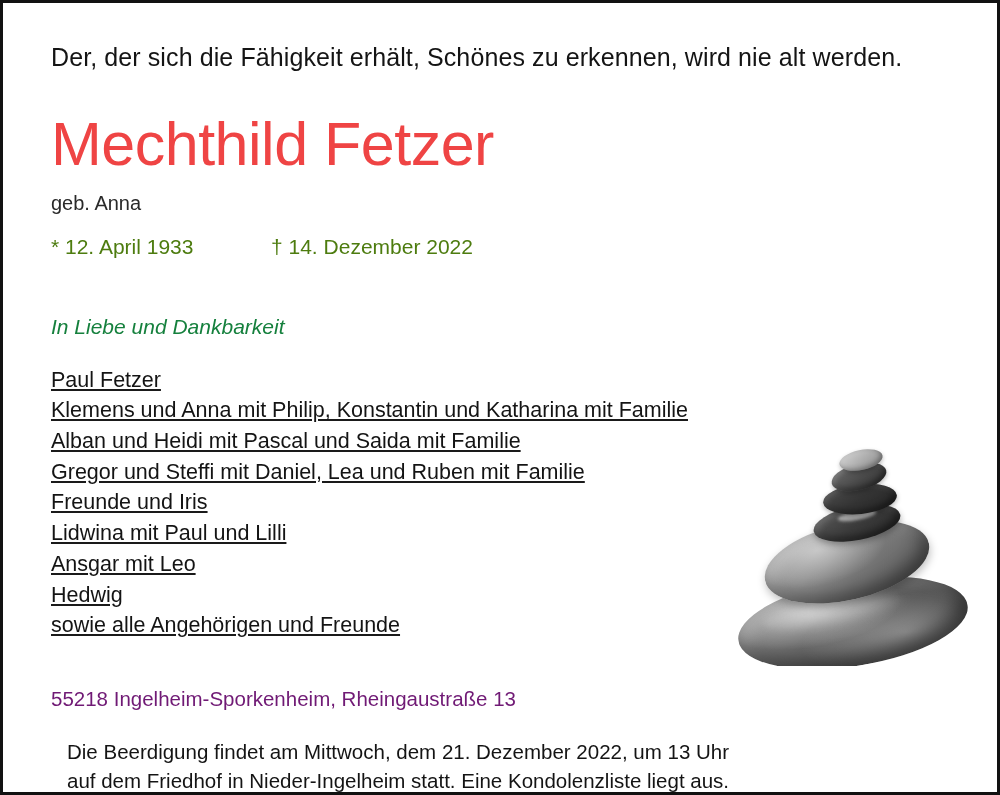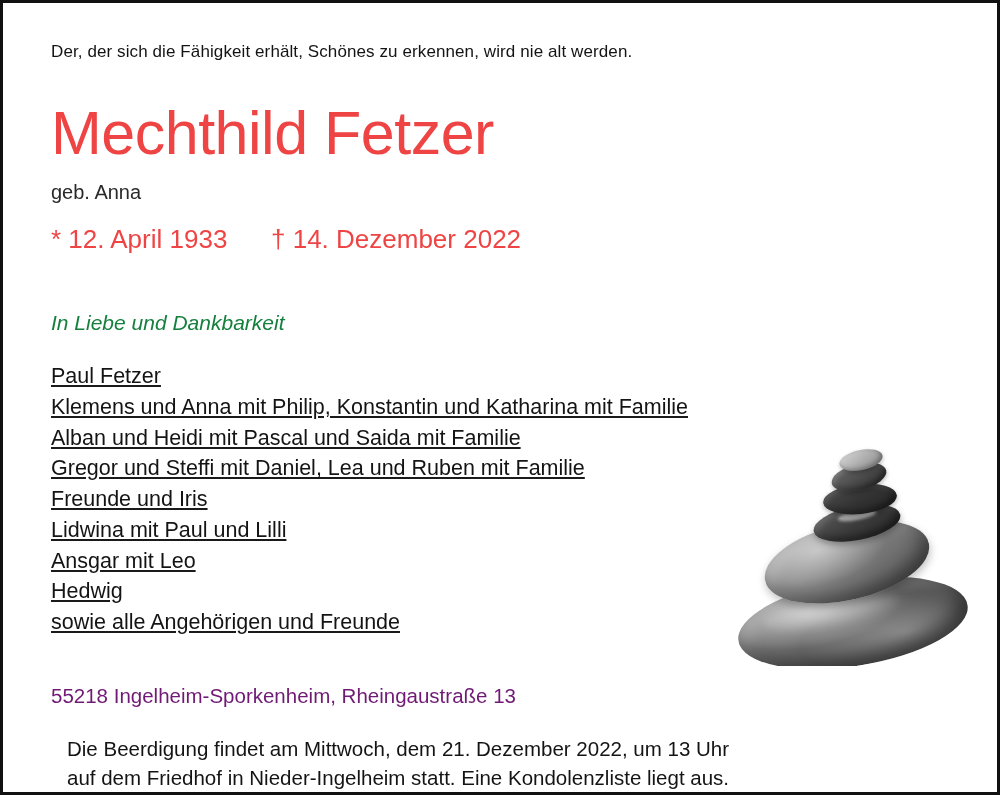--- a/index.html
+++ b/index.html
@@ -26,42 +26,42 @@
   .inner {
     position: absolute;
     left: 0;
     top: 0;
     right: 0;
     bottom: 0;
     padding: 30px 44px 0 48px;
     box-sizing: border-box;
   }
   .epitaph {
-    font-size: 17px;
+    font-size: 25px;
     letter-spacing: 0.1px;
     color: #141414;
     margin: 8px 0 0 0;
     line-height: 1.3;
   }
   .name {
     font-size: 61px;
     font-weight: 400;
     letter-spacing: -0.5px;
     color: #ef4444;
     margin: 38px 0 0 0;
     line-height: 1.05;
   }
   .maiden {
     font-size: 20px;
     color: #2a2a2a;
     margin: 16px 0 0 0;
   }
   .dates {
-    font-size: 26px;
-    color: #ef4444;
+    font-size: 21px;
+    color: #4d7c0f;
     margin: 20px 0 0 0;
     display: flex;
   }
   .dates .born {
     display: inline-block;
     min-width: 220px;
   }
   .dates .died {
     display: inline-block;
   }

